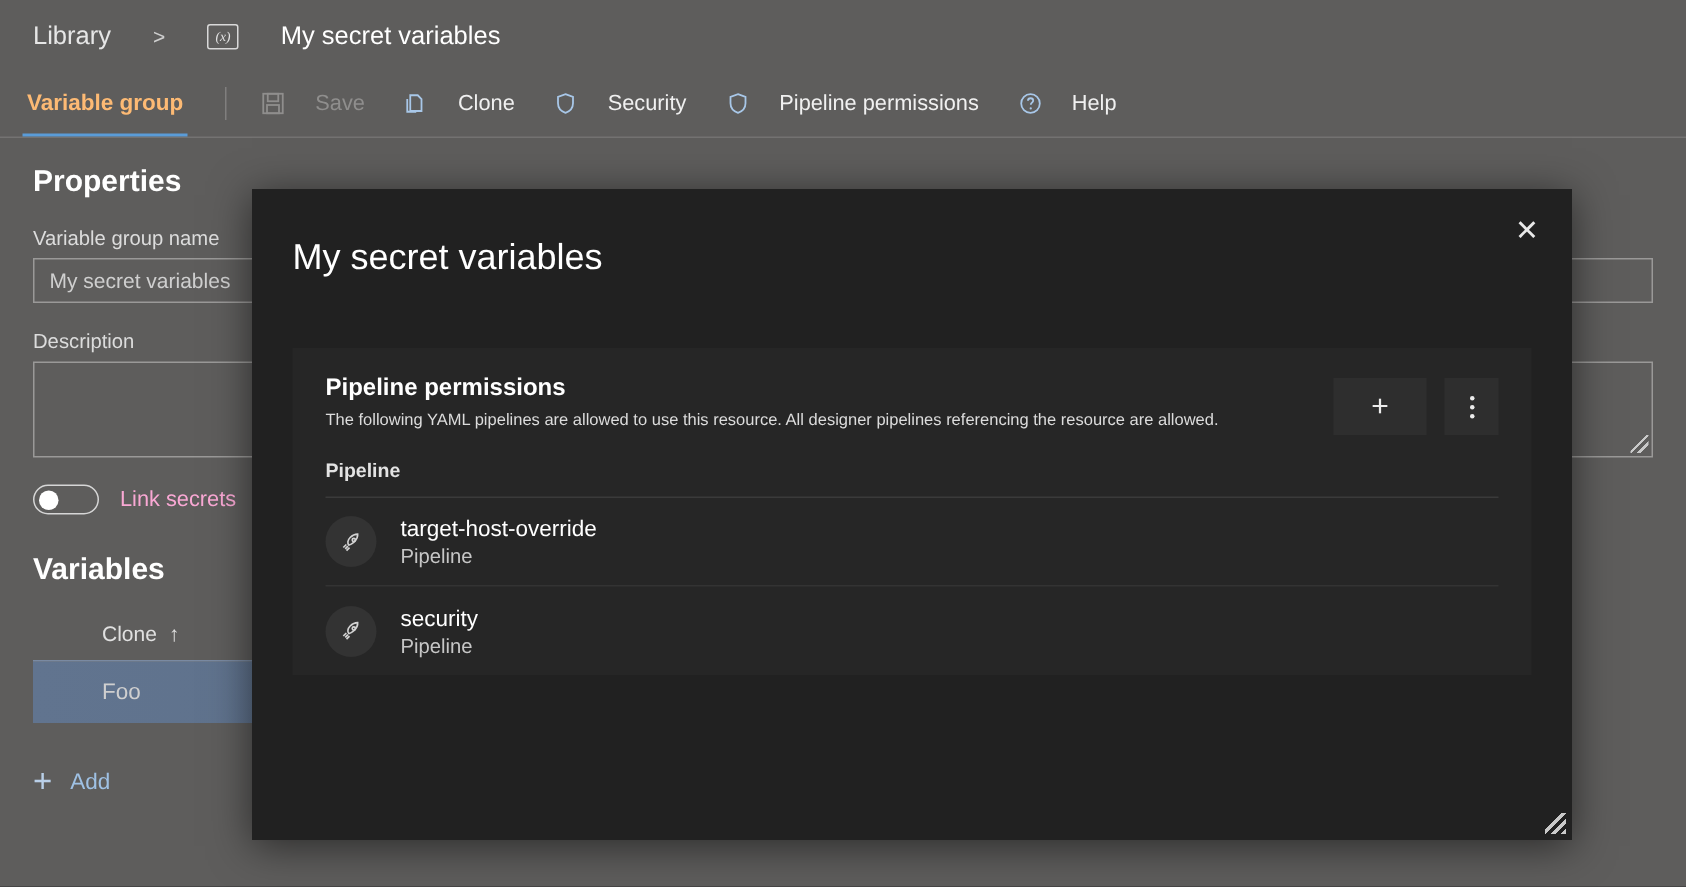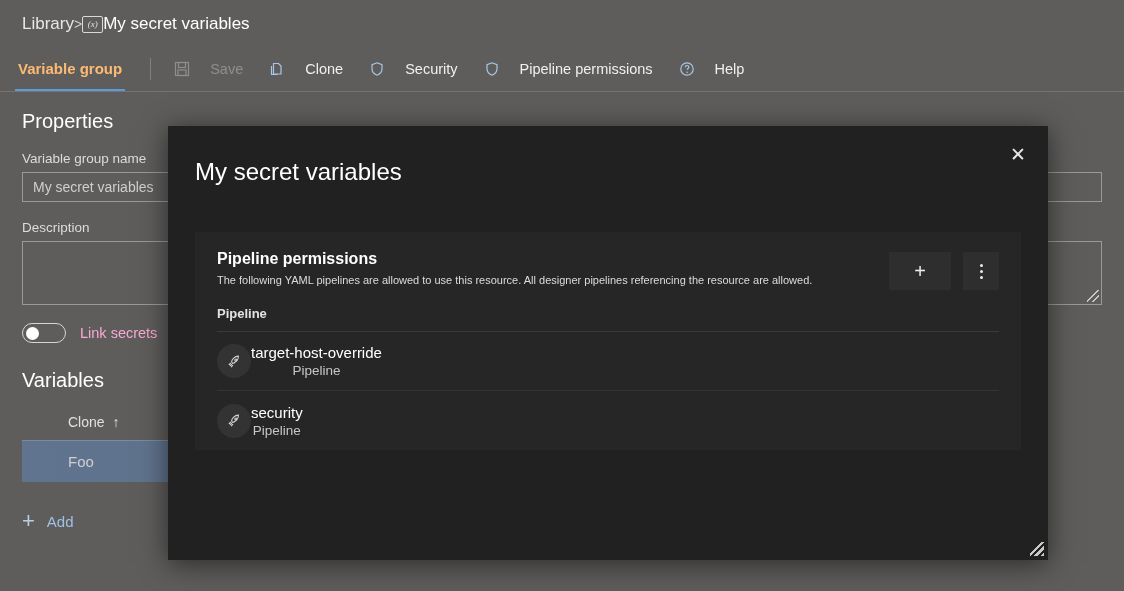--- a/index.html
+++ b/index.html
@@ -8,21 +8,21 @@
     width: 1124px; height: 591px;
     overflow: hidden;
     font-family: "Liberation Sans", sans-serif;
   }
   body { background: #5e5d5c; color: #e8e8e8; position: relative; }
 
   
   #page { position: absolute; inset: 0; background: #5e5d5c; }
 
   .breadcrumb {
-    display: flex; align-items: center; gap: 0;
+    display: flex; align-items: center; gap: 28px;
     padding: 12px 0 10px 22px; height: 46px;
   }
   .bc-link { font-size: 17px; color: #e6e6e6; }
   .bc-sep { font-size: 14px; color: #cfcfcf; }
   .bc-icon {
     width: 21px; height: 17px; border: 1.6px solid #d9d9d9;
     border-radius: 2px; display: flex; align-items: center; justify-content: center;
     font-size: 9px; color: #e3e3e3; font-family: "Liberation Serif", serif;
     font-style: italic; line-height: 1;
   }
@@ -45,21 +45,21 @@
   .vsep { width: 1px; height: 22px; background: #807f7e; margin: 0 10px; }
   .cmd {
     display: flex; align-items: center; gap: 20px;
     padding: 0 13px; height: 100%; font-size: 14.5px; color: #f0f0f0;
     cursor: pointer;
   }
   .cmd.disabled { color: #8f8e8d; cursor: default; }
   .cmd svg { display: block; }
 
   
-  .section-title { font-size: 20px; color: #ffffff; font-weight: normal; }
+  .section-title { font-size: 20px; color: #ffffff; font-weight: bold; }
   #props { padding: 18px 22px 0 22px; }
   .field-label { font-size: 13.5px; color: #dcdcdc; margin: 18px 0 6px 0; }
   .text-input {
     height: 30px; width: 1080px; background: transparent;
     border: 1px solid #9a9998; color: #cfcfcf; font-size: 14px;
     padding: 0 10px; display: flex; align-items: center;
   }
   .textarea-box {
     height: 64px; width: 1080px; background: transparent;
     border: 1px solid #9a9998; position: relative;
@@ -131,22 +131,22 @@
   }
   .icon-btn.small { width: 36px; }
   .kebab { display: flex; flex-direction: column; gap: 3px; align-items: center; }
   .kebab i { width: 3px; height: 3px; border-radius: 50%; background: #ececec; display: block; }
 
   .list-head {
     margin-top: 16px; font-size: 13px; font-weight: bold; color: #e3e3e3;
     padding-bottom: 10px; border-bottom: 1px solid #3a3a3a;
   }
   .list-row {
-    display: flex; align-items: center; 
-    height: 59px; border-bottom: 1px solid #333333; cursor: pointer; text-align: center;
+    display: flex; align-items: center; gap: 16px;
+    height: 59px; border-bottom: 1px solid #333333; cursor: pointer;
   }
   .list-row:last-child { border-bottom: none; }
   .avatar {
     width: 34px; height: 34px; border-radius: 50%; background: #333333;
     display: flex; align-items: center; justify-content: center; flex: none;
   }
   .row-title { font-size: 15px; color: #ffffff; }
   .row-sub { font-size: 13.5px; color: #c6c6c6; margin-top: 2px; }
   .dlg-grip {
     position: absolute; right: 4px; bottom: 4px; width: 14px; height: 14px;

